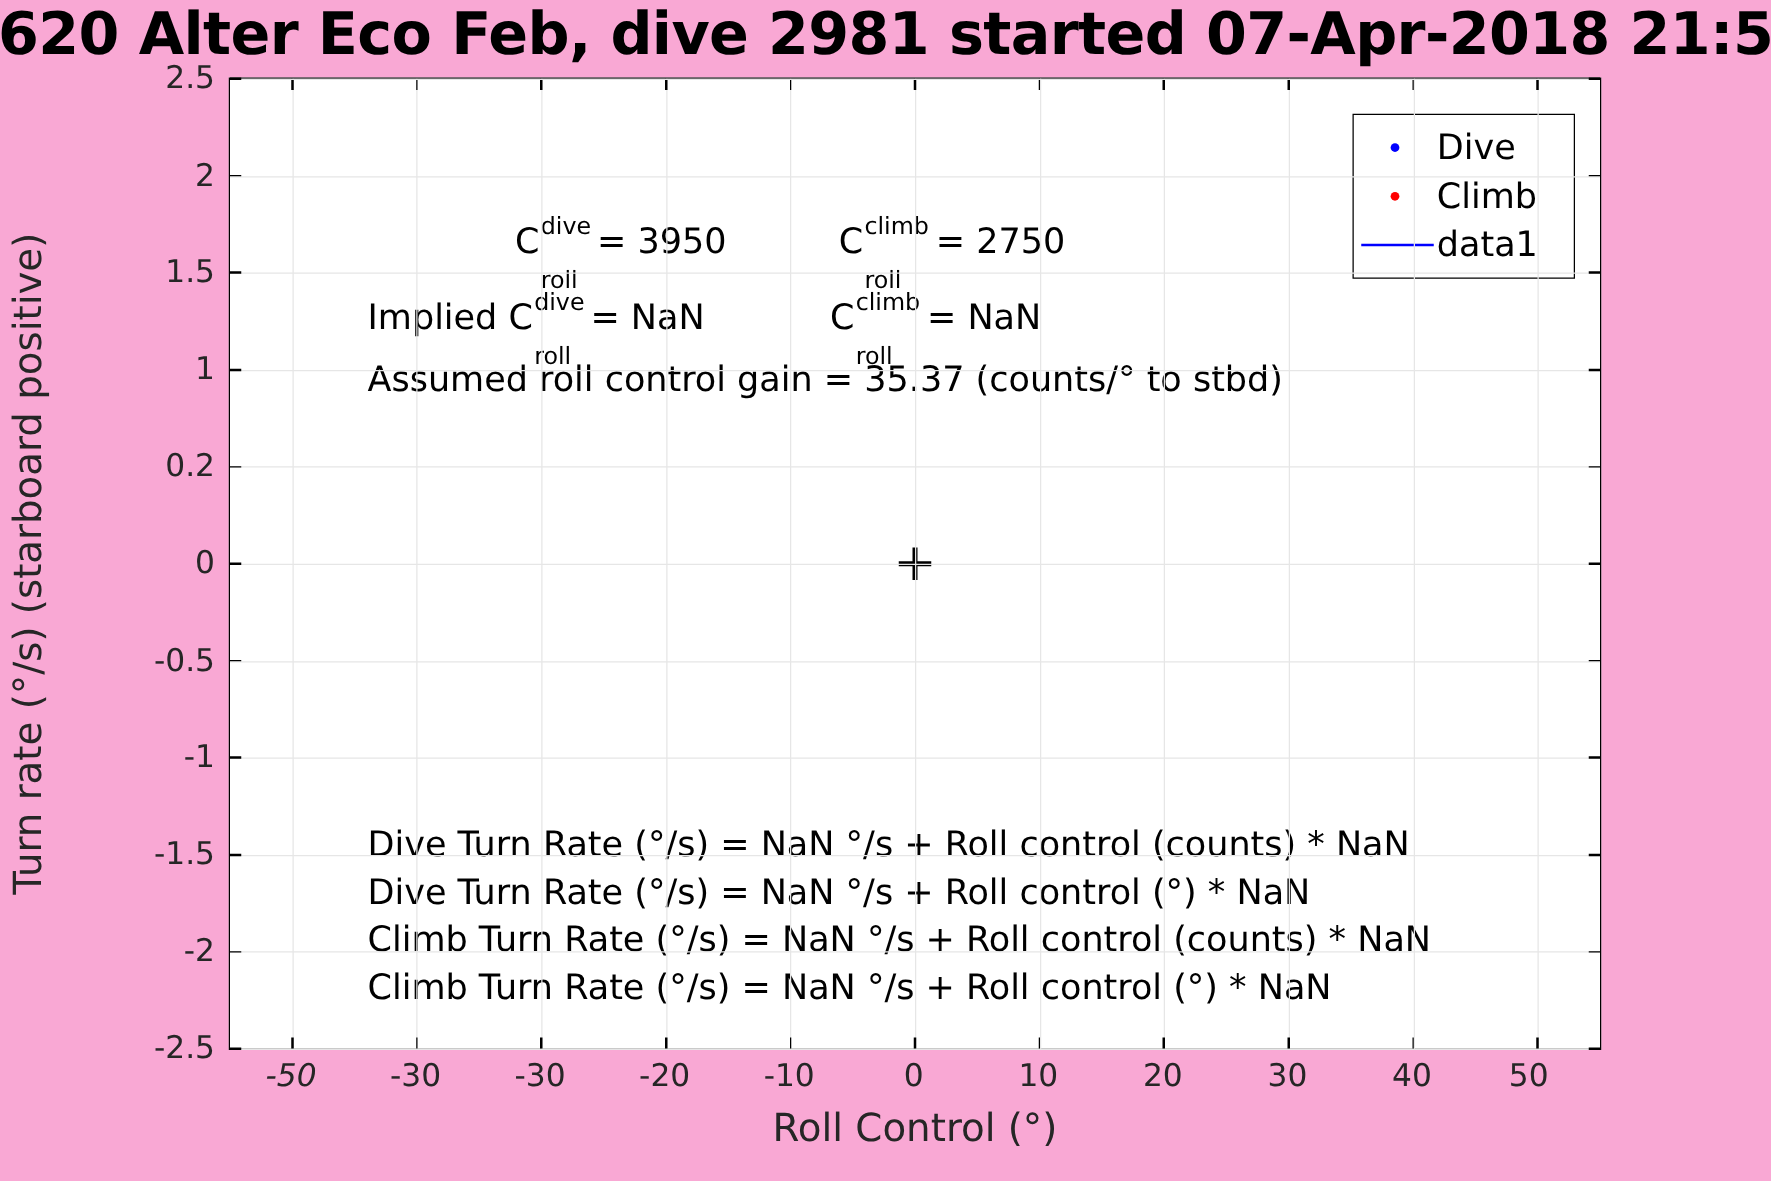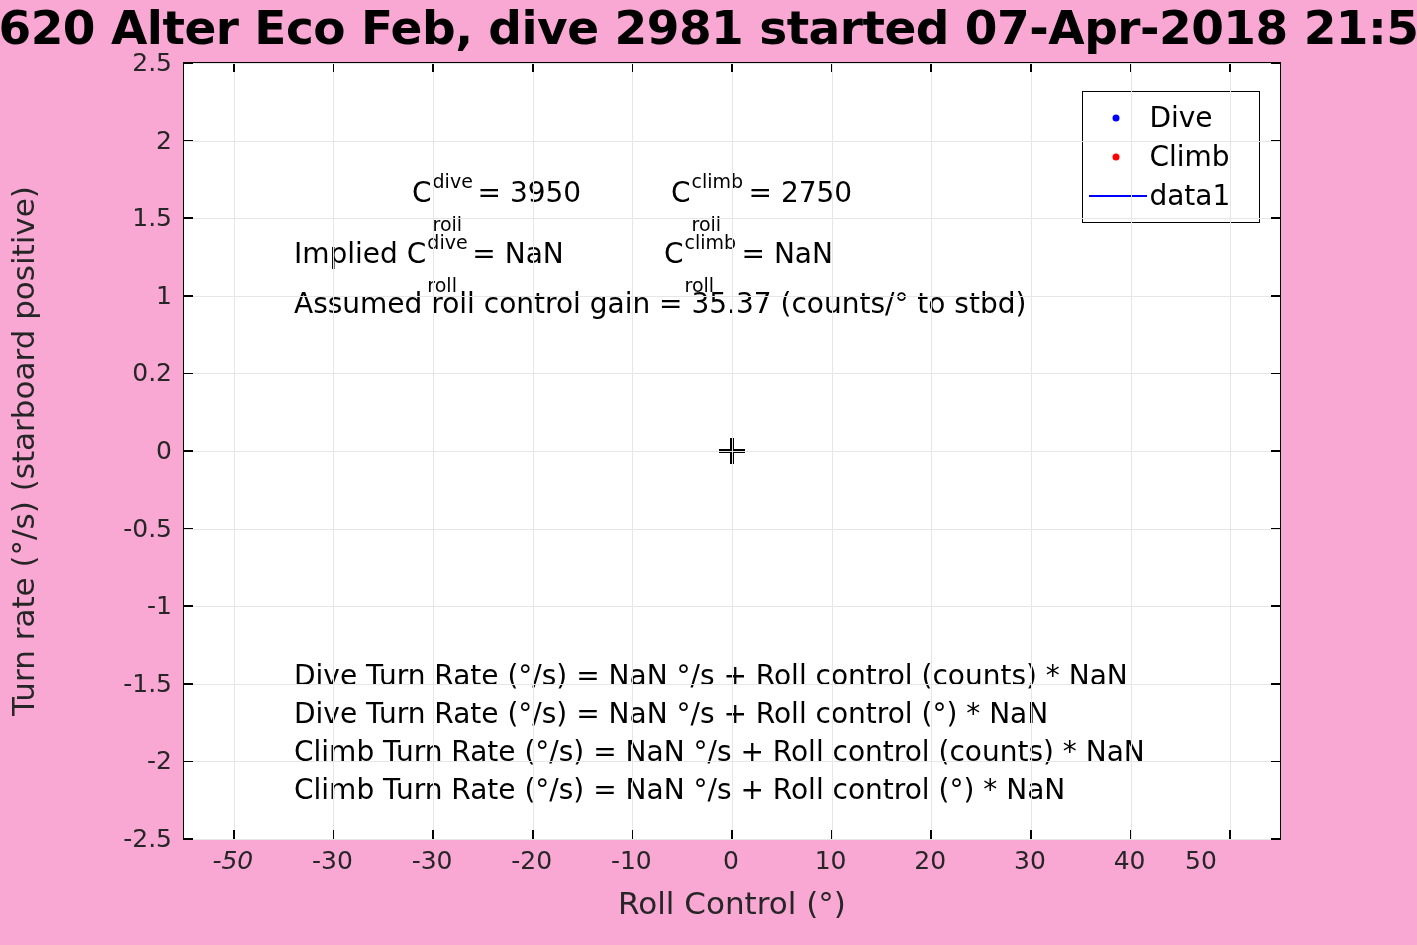--- a/index.html
+++ b/index.html
@@ -394,18 +394,18 @@
       <div class="tick-label-x" style="left: 49.8182px; font-style: italic;">-50</div>
       <div class="tick-label-x" style="left: 149.455px;">-30</div>
       <div class="tick-label-x" style="left: 249.091px;">-30</div>
       <div class="tick-label-x" style="left: 348.727px;">-20</div>
       <div class="tick-label-x" style="left: 448.364px;">-10</div>
       <div class="tick-label-x" style="left: 548px;">0</div>
       <div class="tick-label-x" style="left: 647.636px;">10</div>
       <div class="tick-label-x" style="left: 747.273px;">20</div>
       <div class="tick-label-x" style="left: 846.909px;">30</div>
       <div class="tick-label-x" style="left: 946.545px;">40</div>
-      <div class="tick-label-x" style="left: 1018px;">50</div>
+      <div class="tick-label-x" style="left: 1040px;">50</div>
     </div>
 
   <div id="xlabel">Roll Control (°)</div>
 
 </div>
 
 </body></html>

